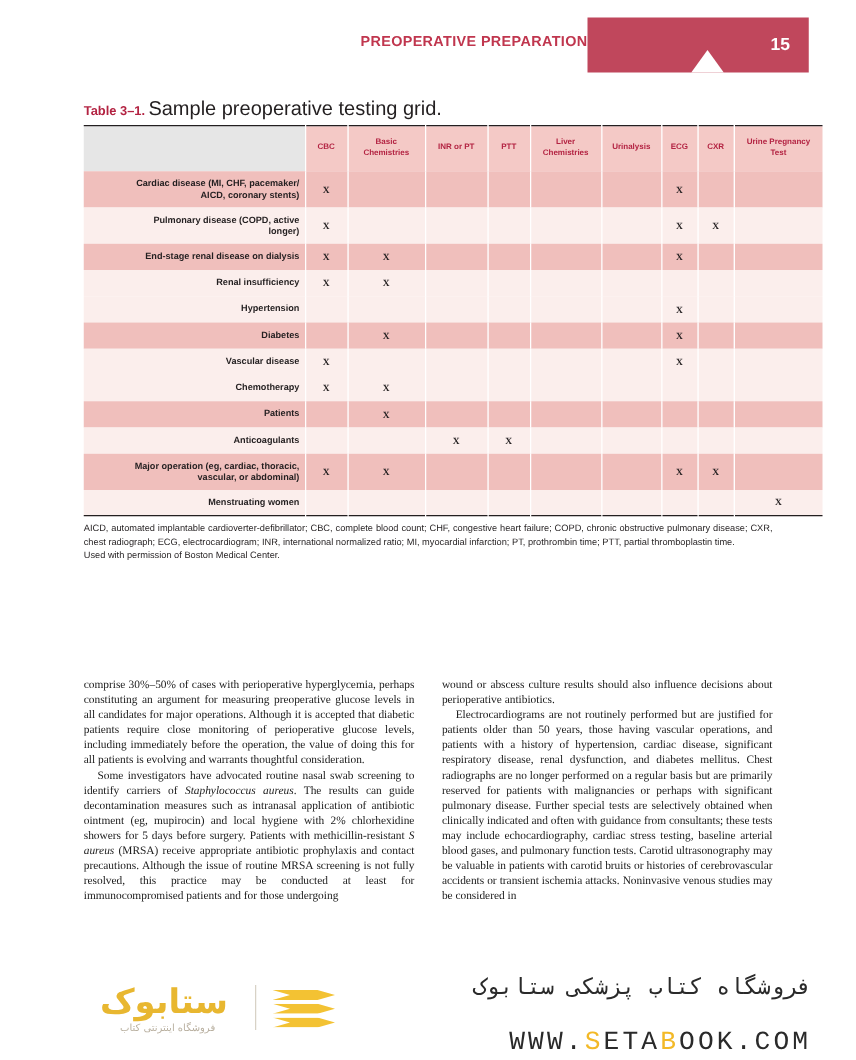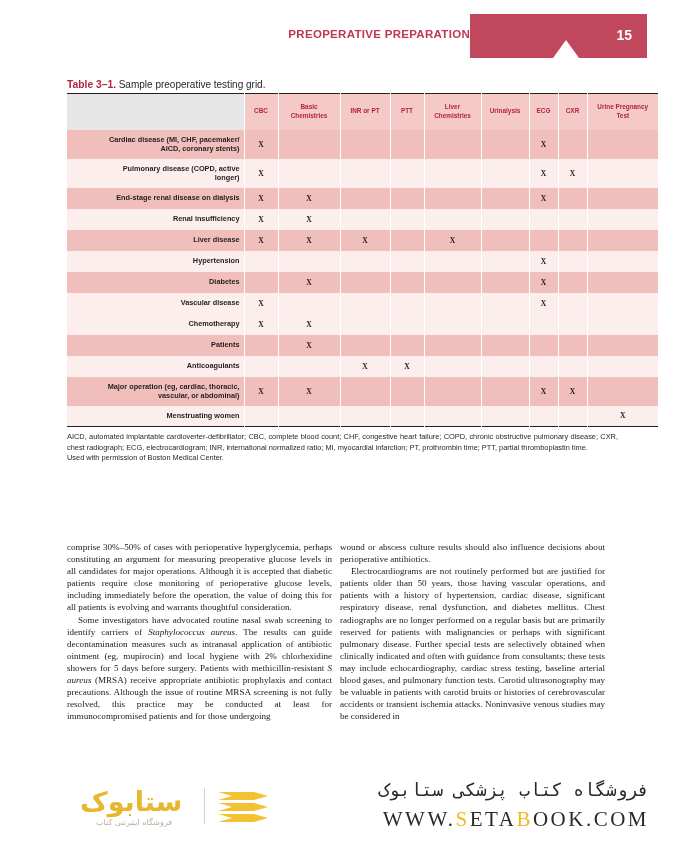--- a/index.html
+++ b/index.html
@@ -69,21 +69,21 @@
     font-size: 9.6px;
     color: #231f20;
     padding-bottom: 3px;
     white-space: nowrap;
   }
   .table-caption .cap-num {
     font-weight: bold;
     color: #b32342;
     font-size: 10.3px;
   }
-  .cap-text { font-size: 10px; }
+  .cap-text { font-size: 16px; }
 
   table.grid {
     border-collapse: collapse;
     width: 551px;
     table-layout: fixed;
     border-top: 1.6px solid #231f20;
     border-bottom: 1.6px solid #231f20;
   }
   table.grid th, table.grid td {
     border-left: 1.4px solid #ffffff;
@@ -148,21 +148,21 @@
   }
   .table-foot p { margin: 0; }
 
   
   .body-cols {
     position: absolute;
     left: 67px;
     top: 541px;
     width: 551px;
     display: flex;
-    gap: 8px;
+    gap: 22px;
   }
   .bodycol {
     width: 265px;
     font-family: "Liberation Serif", serif;
     font-size: 9.1px;
     line-height: 1.33;
     color: #1a1a1a;
     text-align: justify;
     hyphens: manual;
   }
@@ -230,25 +230,25 @@
     width: 420px;
   }
   .wm-fa {
     font-family: Liberation Mono, monospace;
     font-size: 18px;
     color: #2a2a2a;
     direction: rtl;
     line-height: 1.5;
   }
   .wm-url {
-    font-family: Liberation Serif, serif;
+    font-family: Liberation Mono, monospace;
     font-size: 21px;
     letter-spacing: 2.5px;
     color: #2a2a2a;
-    margin-top: 2px;
+    margin-top: 18px;
   }
   .wm-url .hl { color: #f3b927; }
 </style>
 </head>
 <body>
 
 <div class="runhead">
   <div class="runhead-title">PREOPERATIVE PREPARATION</div>
   <div class="runhead-block"></div>
   <div class="runhead-notch"></div>
@@ -347,32 +347,20 @@
           <td class="mark"></td>
           <td class="mark last-col"></td>
         </tr>
         <tr class="light">
           <td class="rowlabel"><span>Renal insufficiency</span></td>
           <td class="mark">X</td>
           <td class="mark">X</td>
           <td class="mark"></td>
           <td class="mark"></td>
           <td class="mark"></td>
-          <td class="mark"></td>
-          <td class="mark"></td>
-          <td class="mark"></td>
-          <td class="mark last-col"></td>
-        </tr>
-        <tr class="dark">
-          <td class="rowlabel"><span>Liver disease</span></td>
-          <td class="mark">X</td>
-          <td class="mark">X</td>
-          <td class="mark">X</td>
-          <td class="mark"></td>
-          <td class="mark">X</td>
           <td class="mark"></td>
           <td class="mark"></td>
           <td class="mark"></td>
           <td class="mark last-col"></td>
         </tr>
         <tr class="light">
           <td class="rowlabel"><span>Hypertension</span></td>
           <td class="mark"></td>
           <td class="mark"></td>
           <td class="mark"></td>

